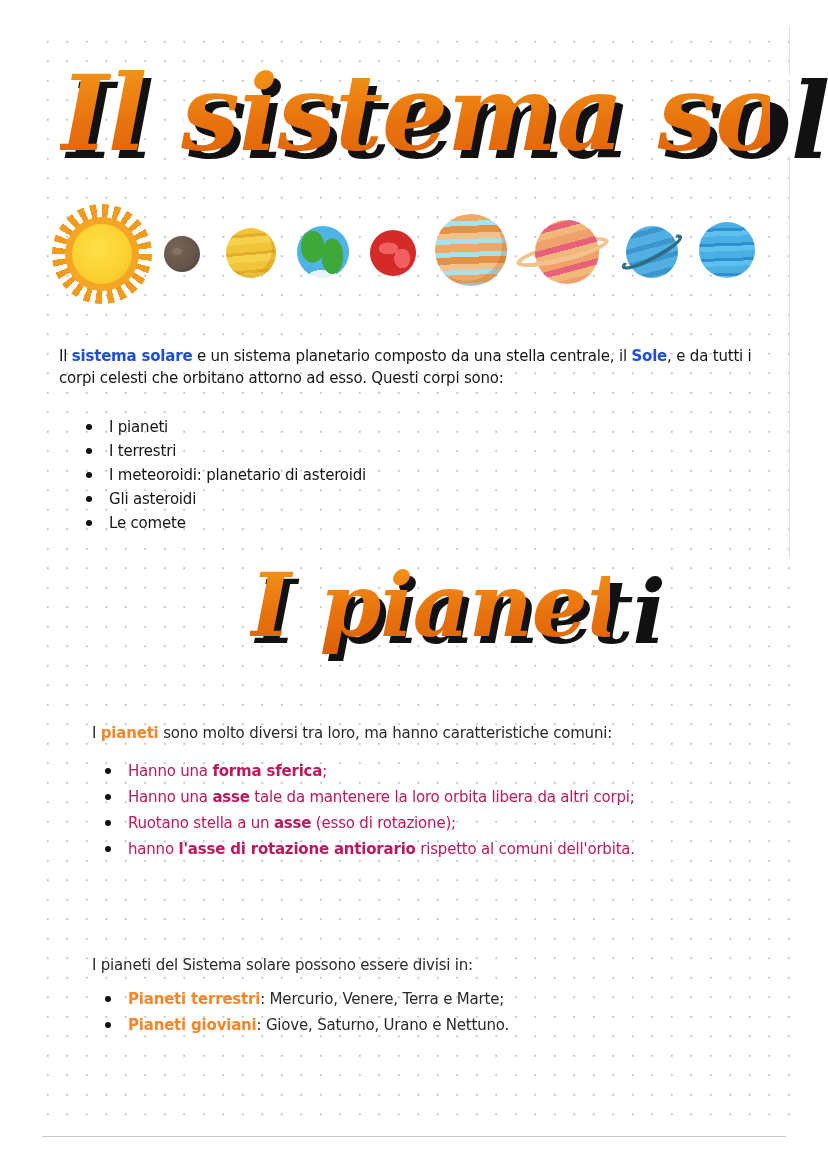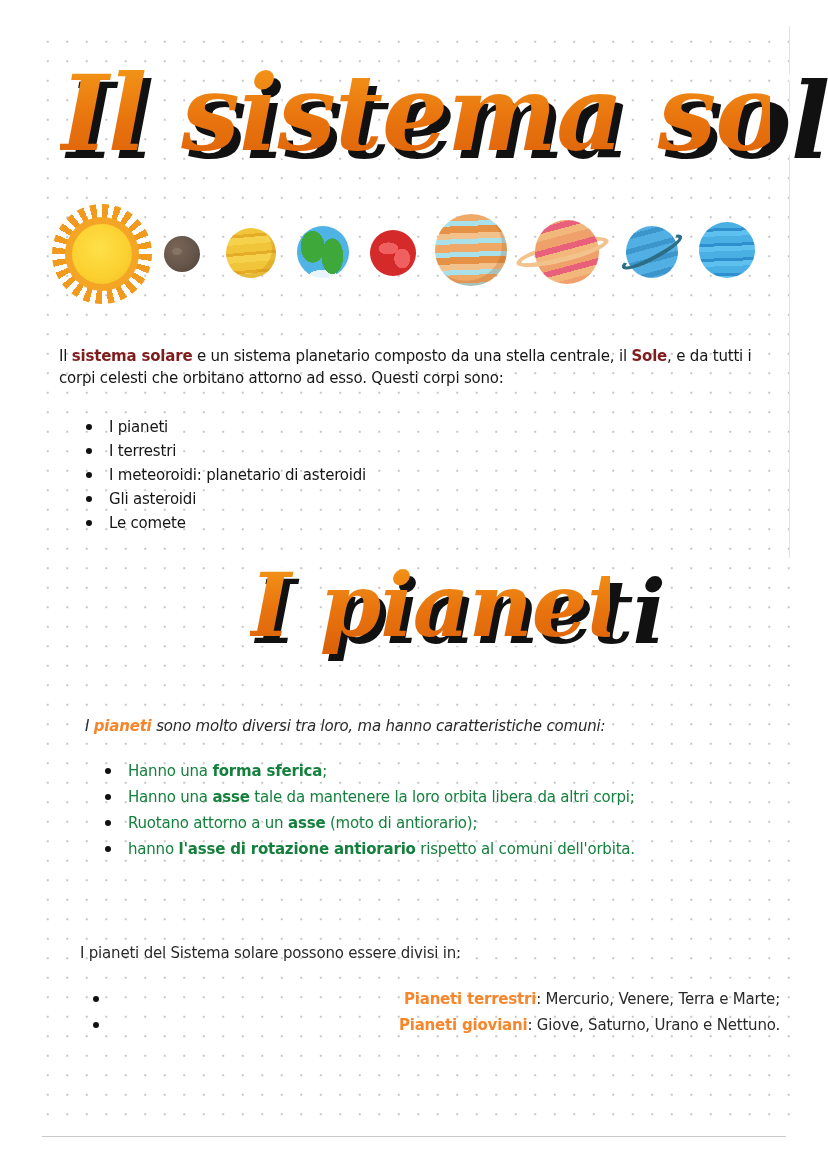--- a/index.html
+++ b/index.html
@@ -228,21 +228,21 @@
 
     
     .text {
       position: absolute;
       font-family: "DejaVu Sans", sans-serif;
       font-size: 15px;
       line-height: 22px;
       color: #161616;
       letter-spacing: -0.2px;
     }
-    .hl { color: #7f1d1d; font-weight: bold; }
+    .hl { color: #1d4ed8; font-weight: bold; }
     .intro {
       left: 59px; top: 345px; width: 720px;
     }
     .bullets {
       position: absolute;
       margin: 0;
       padding: 0;
       list-style: none;
       font-family: "DejaVu Sans", sans-serif;
       font-size: 15px;
@@ -266,33 +266,32 @@
       left: 83px; top: 415px; width: 500px;
     }
     .bodies-list li { line-height: 24px; height: 24px; }
 
     .p2-intro {
       left: 80px; top: 710px; width: 700px;
       color: #2a2a2a;
     }
     .features-list {
       left: 102px; top: 758px; width: 690px;
-      color: #15803d;
+      color: #be185d;
     }
     .features-list li { line-height: 26px; height: 26px; }
     .b { font-weight: bold; }
 
     .division-intro {
       left: 80px; top: 942px; width: 700px;
       color: #2a2a2a;
     }
     .division-list {
-      left: 90px; top: 986px; width: 690px;
+      left: 102px; top: 986px; width: 690px;
       color: #2a2a2a;
-      text-align: right;
     }
     .division-list li { line-height: 26px; height: 26px; }
     .hl-soft { color: #f7862a; font-weight: bold; }
   </style>
 </head>
 <body>
 
 <div class="page">
   <div class="dot-grid"></div>
   <div class="vertical-edge"></div>
@@ -335,30 +334,30 @@
     <li><span class="bullet-dot"></span><span>Gli asteroidi</span></li>
     <li><span class="bullet-dot"></span><span>Le comete</span></li>
   </ul>
 
   <div class="title-wrap sub-title-box" style="position:absolute;">
     <div class="title-outline t">I pianeti</div>
     <div class="title-shadow t">I pianeti</div>
     <div class="title t">I pianeti</div>
   </div>
 
-  <p class="text p2-intro" style="margin:5px;font-style:italic;"><span>I </span><span class="hl-soft">pianeti</span><span> sono molto diversi tra loro, ma hanno caratteristiche comuni:</span></p>
+  <p class="text p2-intro" style="margin:12px;"><span>I </span><span class="hl-soft">pianeti</span><span> sono molto diversi tra loro, ma hanno caratteristiche comuni:</span></p>
 
   <ul class="bullets features-list">
     <li><span class="bullet-dot"></span><span>Hanno una </span><span class="b">forma sferica</span><span>;</span></li>
     <li><span class="bullet-dot"></span><span>Hanno una </span><span class="b">asse</span><span> tale da mantenere la loro orbita libera da altri corpi;</span></li>
-    <li><span class="bullet-dot"></span><span>Ruotano attorno a un </span><span class="b">asse</span><span> (moto di antiorario);</span></li>
+    <li><span class="bullet-dot"></span><span>Ruotano stella a un </span><span class="b">asse</span><span> (esso di rotazione);</span></li>
     <li><span class="bullet-dot"></span><span>hanno </span><span class="b">l'asse di rotazione antiorario</span><span> rispetto al comuni dell'orbita.</span></li>
   </ul>
 
-  <p class="text division-intro" style="margin:0;">I pianeti del Sistema solare possono essere divisi in:</p>
+  <p class="text division-intro" style="margin:12px;">I pianeti del Sistema solare possono essere divisi in:</p>
 
   <ul class="bullets division-list">
     <li><span class="bullet-dot"></span><span class="hl-soft">Pianeti terrestri</span><span>: Mercurio, Venere, Terra e Marte;</span></li>
     <li><span class="bullet-dot"></span><span class="hl-soft">Pianeti gioviani</span><span>: Giove, Saturno, Urano e Nettuno.</span></li>
   </ul>
 
   <div class="bottom-rule"></div>
 </div>
 
 </body></html>

